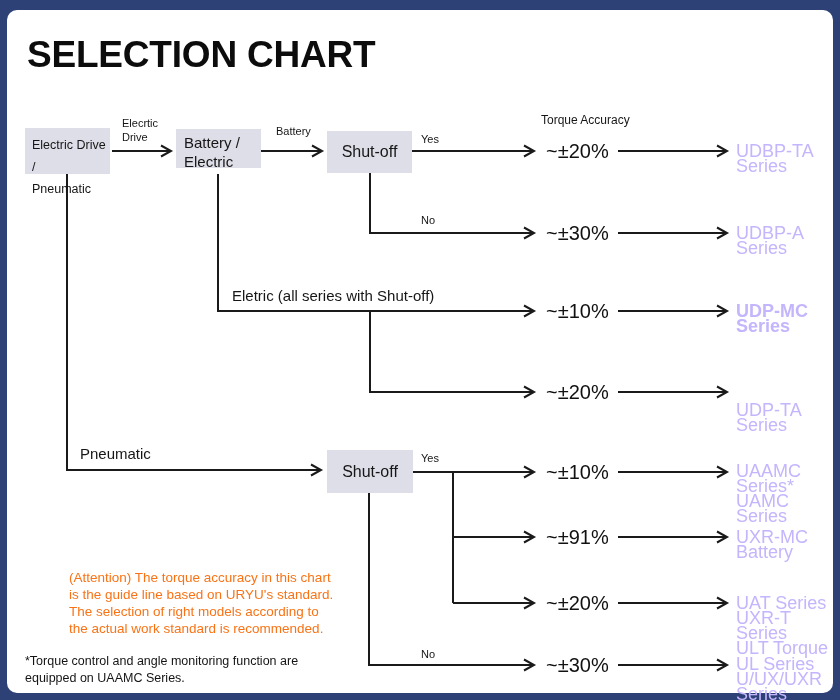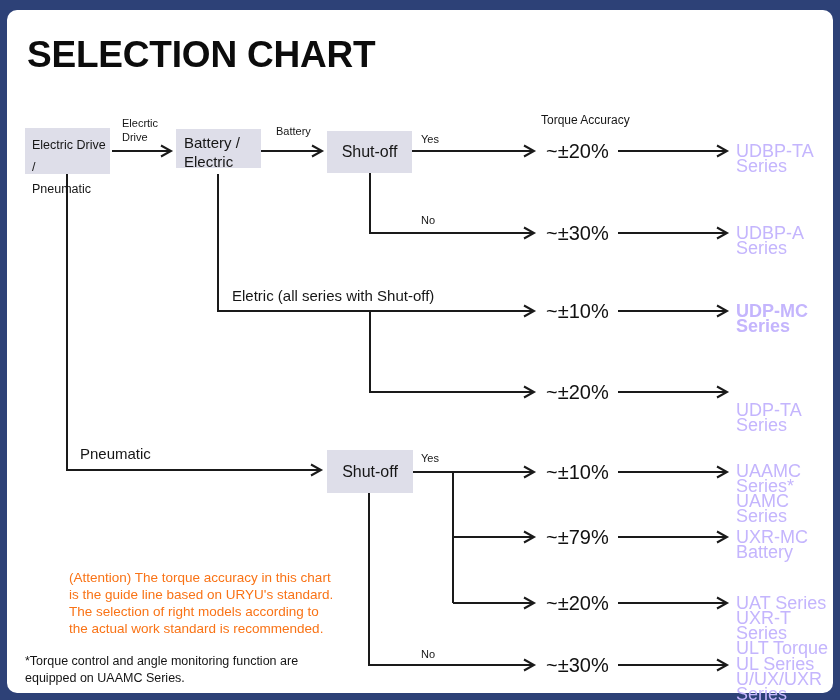--- a/index.html
+++ b/index.html
@@ -84,21 +84,21 @@
   <div class="abs lbl lbl-md" style="left:232px;top:287px;">Eletric (all series with Shut-off)</div>
   <div class="abs lbl lbl-md" style="left:80px;top:445px;">Pneumatic</div>
   <div class="abs lbl lbl-sm" style="left:421px;top:452px;">Yes</div>
   <div class="abs lbl lbl-sm" style="left:421px;top:648px;">No</div>
 
   <div class="abs percent" style="top:138px;">~±20%</div>
   <div class="abs percent" style="top:220px;">~±30%</div>
   <div class="abs percent" style="top:298px;">~±10%</div>
   <div class="abs percent" style="top:379px;">~±20%</div>
   <div class="abs percent" style="top:459px;">~±10%</div>
-  <div class="abs percent" style="top:524px;">~±79%</div>
+  <div class="abs percent" style="top:524px;">~±91%</div>
   <div class="abs percent" style="top:590px;">~±20%</div>
   <div class="abs percent" style="top:652px;">~±30%</div>
 
   <div class="abs series" style="top:144px;">UDBP-TA Series</div>
   <div class="abs series" style="top:226px;">UDBP-A Series</div>
   <div class="abs series" style="top:304px;font-weight:bold;">UDP-MC Series</div>
   <div class="abs series" style="top:363px;margin-top:40px;">UDP-TA Series</div>
   <div class="abs series" style="top:464px;">UAAMC Series*
 UAMC Series</div>
   <div class="abs series" style="top:530px;">UXR-MC Battery</div>

